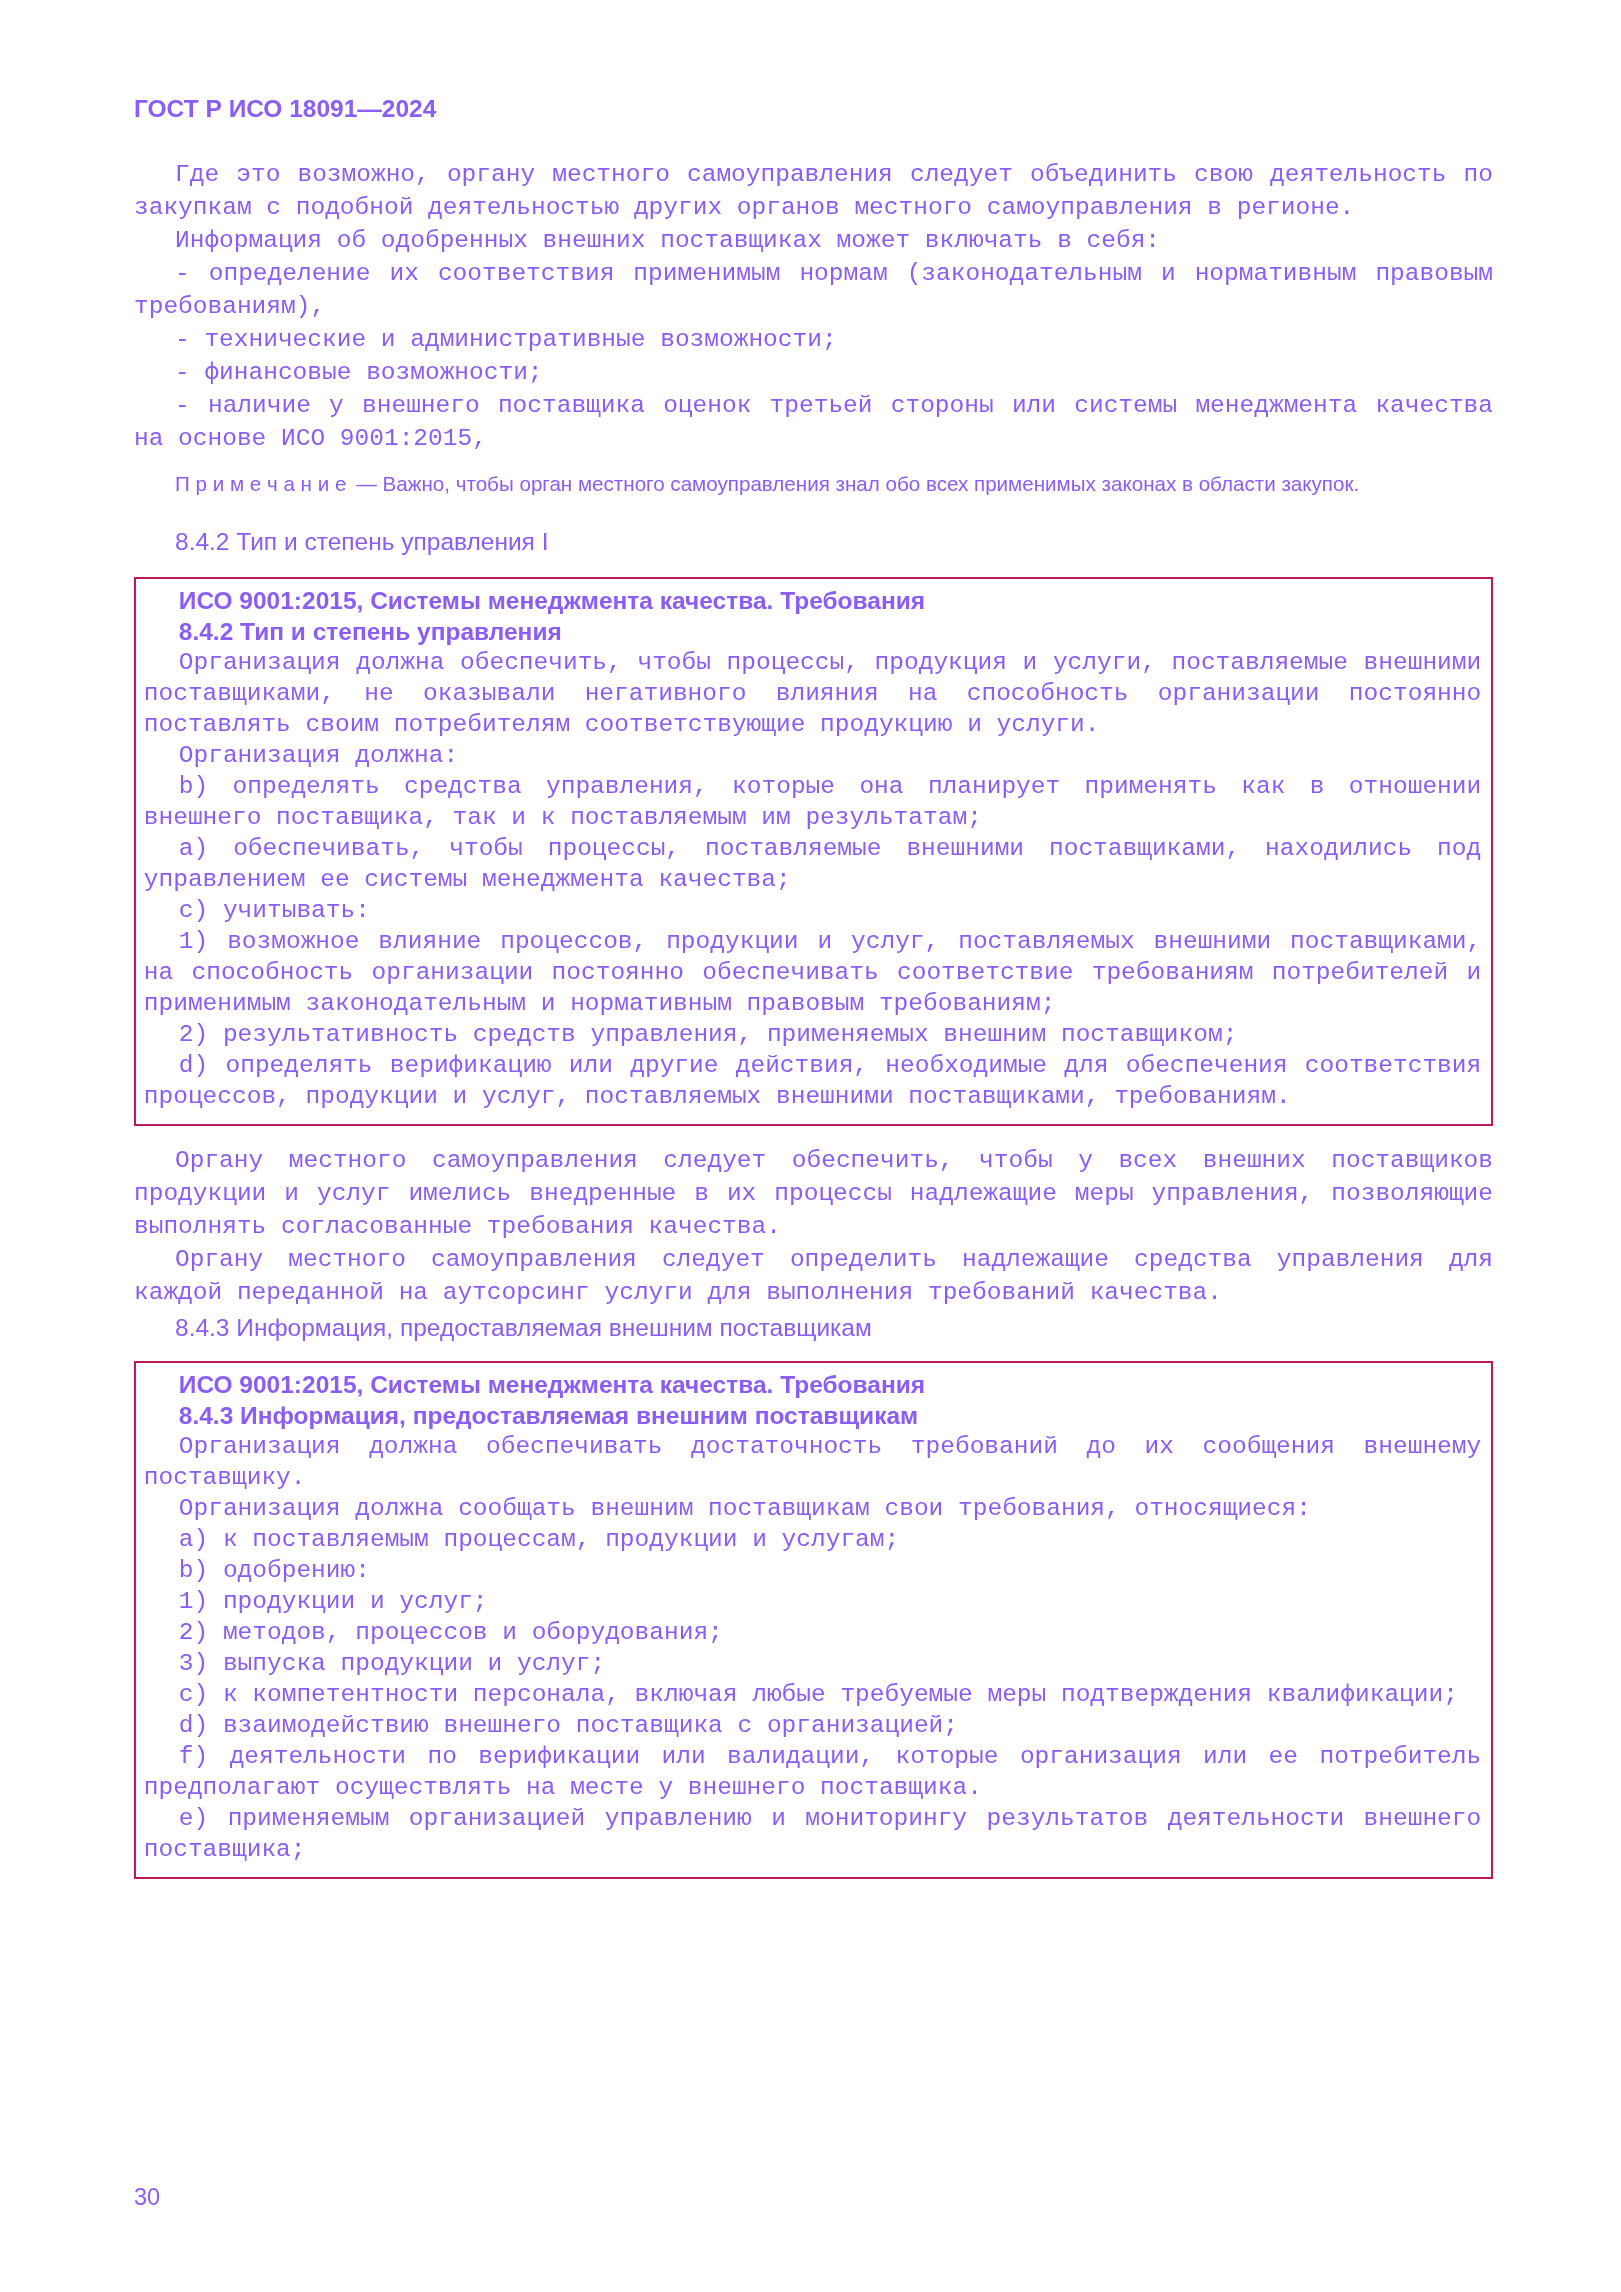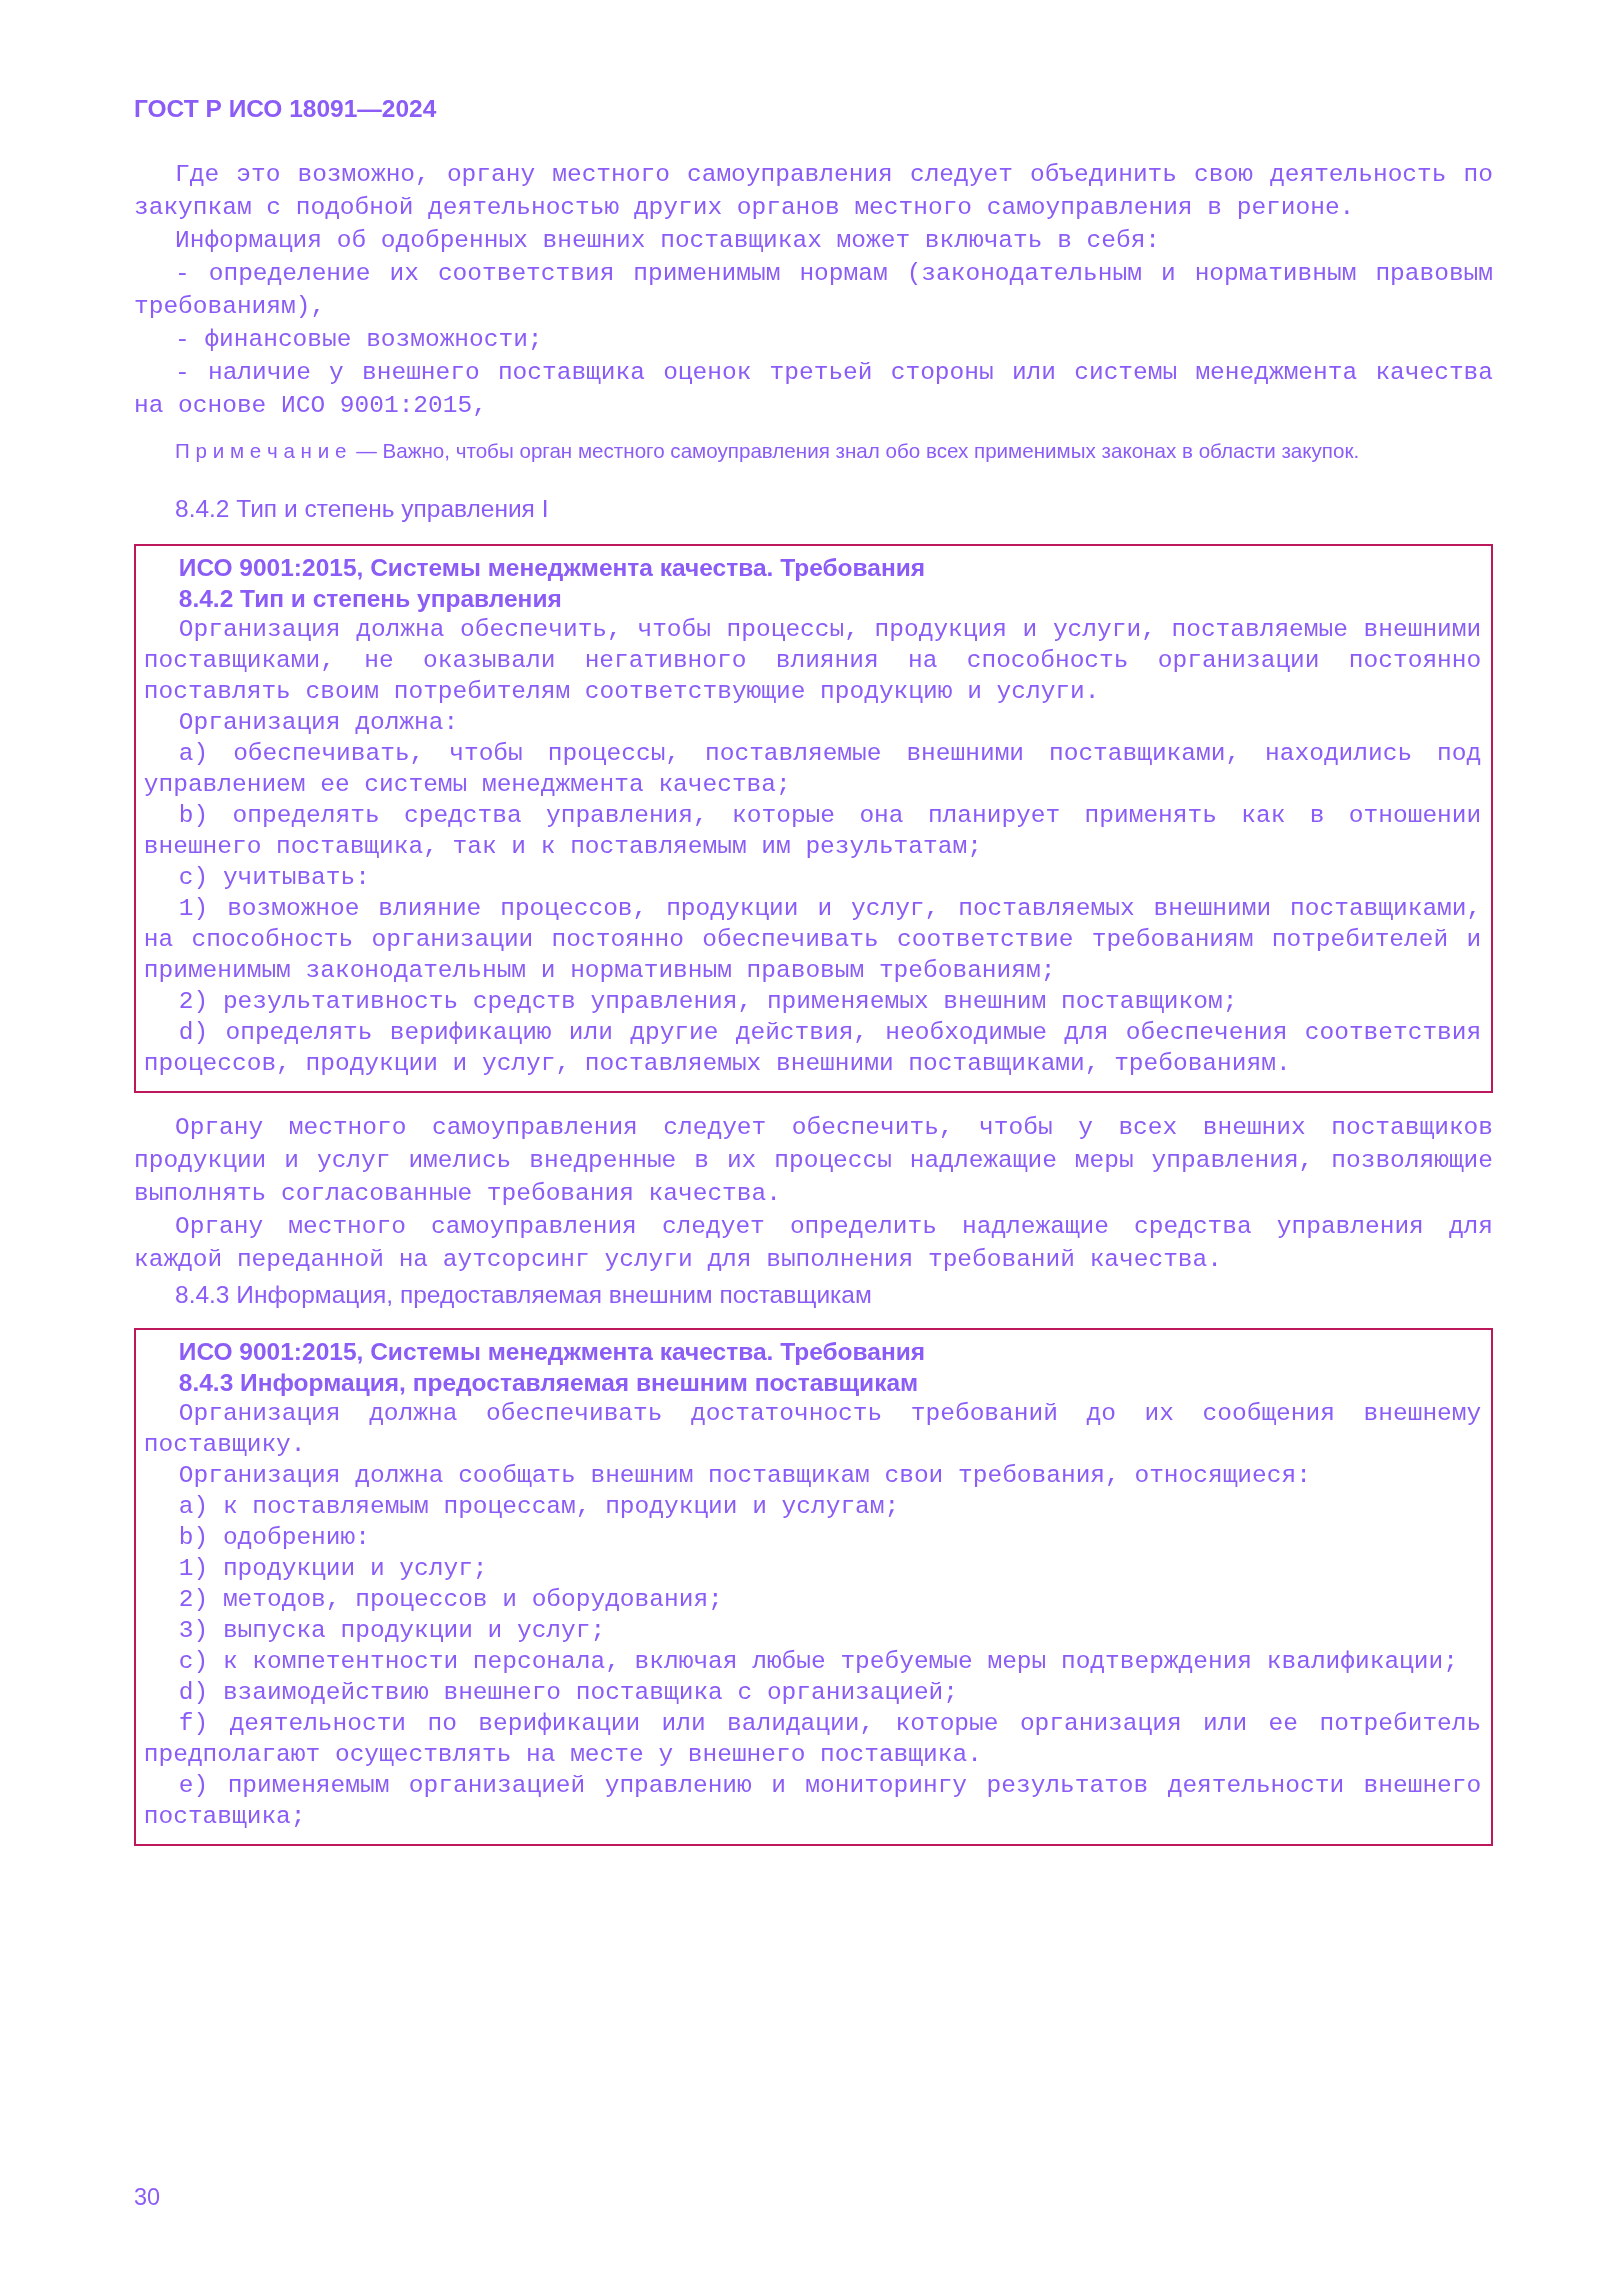--- a/index.html
+++ b/index.html
@@ -84,36 +84,37 @@
 <div class="page">
 
   <div class="doc-header">
     <span>ГОСТ Р ИСО 18091—2024</span>
   </div>
 
   <p class="p">Где это возможно, органу местного самоуправления следует объединить свою деятельность по закупкам с подобной деятельностью других органов местного самоуправления в регионе.</p>
   <p class="p">Информация об одобренных внешних поставщиках может включать в себя:</p>
 
   <p class="p">- определение их соответствия применимым нормам (законодательным и нормативным правовым требованиям),</p>
+  <p class="p">- технические и административные возможности;</p>
   <p class="p">- финансовые возможности;</p>
   <p class="p">- наличие у внешнего поставщика оценок третьей стороны или системы менеджмента качества на основе ИСО 9001:2015,</p>
 
   <p class="note">
     <span class="note-label">П р и м е ч а н и е</span><span>— Важно, чтобы орган местного самоуправления знал обо всех применимых законах в области закупок.</span>
   </p>
 
   <h2 class="section-heading">8.4.2 Тип и степень управления I</h2>
 
   <div class="quote-box">
     <p class="box-title">ИСО 9001:2015, Системы менеджмента качества. Требования</p>
     <p class="box-title">8.4.2 Тип и степень управления</p>
     <p class="p">Организация должна обеспечить, чтобы процессы, продукция и услуги, поставляемые внешними поставщиками, не оказывали негативного влияния на способность организации постоянно поставлять своим потребителям соответствующие продукцию и услуги.</p>
     <p class="p">Организация должна:</p>
+    <p class="p">b) определять средства управления, которые она планирует применять как в отношении внешнего поставщика, так и к поставляемым им результатам;</p>
     <p class="p">a) обеспечивать, чтобы процессы, поставляемые внешними поставщиками, находились под управлением ее системы менеджмента качества;</p>
-    <p class="p">b) определять средства управления, которые она планирует применять как в отношении внешнего поставщика, так и к поставляемым им результатам;</p>
     <p class="p">c) учитывать:</p>
     <p class="p ind1">1) возможное влияние процессов, продукции и услуг, поставляемых внешними поставщиками, на способность организации постоянно обеспечивать соответствие требованиям потребителей и применимым законодательным и нормативным правовым требованиям;</p>
     <p class="p ind1">2) результативность средств управления, применяемых внешним поставщиком;</p>
     <p class="p">d) определять верификацию или другие действия, необходимые для обеспечения соответствия процессов, продукции и услуг, поставляемых внешними поставщиками, требованиям.</p>
   </div>
 
   <div class="after-box">
     <p class="p">Органу местного самоуправления следует обеспечить, чтобы у всех внешних поставщиков продукции и услуг имелись внедренные в их процессы надлежащие меры управления, позволяющие выполнять согласованные требования качества.</p>
     <p class="p">Органу местного самоуправления следует определить надлежащие средства управления для каждой переданной на аутсорсинг услуги для выполнения требований качества.</p>
   </div>

